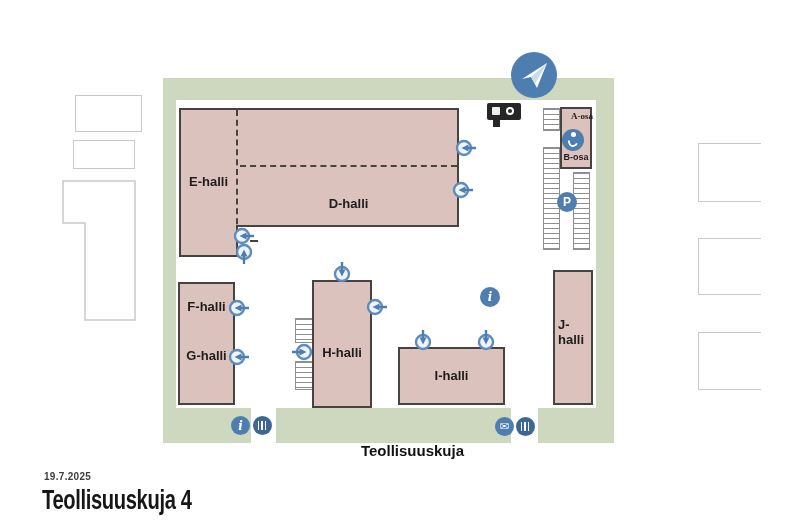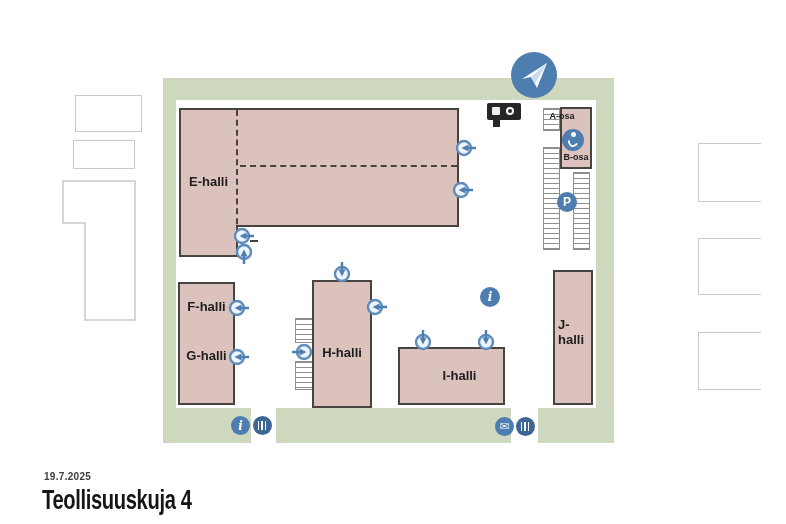--- a/index.html
+++ b/index.html
@@ -63,37 +63,38 @@
   <div class="park" style="left:573px;top:172px;width:17px;height:78px;"></div>
   <div class="park" style="left:295px;top:318px;width:18px;height:25px;"></div>
   <div class="park" style="left:295px;top:361px;width:18px;height:29px;"></div>
 
   <div class="hall" style="left:238px;top:108px;width:221px;height:119px;"></div>
   <div class="hall" style="left:179px;top:108px;width:59px;height:149px;"></div>
   <div class="patch" style="left:236px;top:110px;width:4px;height:115px;"></div>
   <div class="dashv" style="left:236px;top:110px;height:124px;"></div>
   <div class="dashh" style="left:240px;top:165px;width:217px;"></div>
   <div class="tick" style="left:250px;top:240px;width:8px;"></div>
+  <div class="hlabel" style="left:238px;top:197px;width:221px;">D-halli</div>
   <div class="hlabel" style="left:179px;top:175px;width:59px;">E-halli</div>
 
   <div class="hall" style="left:178px;top:282px;width:57px;height:123px;"></div>
   <div class="hlabel" style="left:178px;top:300px;width:57px;">F-halli</div>
   <div class="hlabel" style="left:178px;top:349px;width:57px;">G-halli</div>
 
   <div class="hall" style="left:312px;top:280px;width:60px;height:128px;"></div>
   <div class="hlabel" style="left:312px;top:346px;width:60px;">H-halli</div>
 
   <div class="hall" style="left:398px;top:347px;width:107px;height:58px;"></div>
-  <div class="hlabel" style="left:398px;top:369px;width:107px;padding-left:8px;">I-halli</div>
+  <div class="hlabel" style="left:398px;top:369px;width:107px;">I-halli</div>
 
   <div class="hall" style="left:553px;top:270px;width:40px;height:135px;"></div>
   <div class="hlabel" style="left:558px;top:318px;width:30px;text-align:left;">J-halli</div>
 
   <div class="hall" style="left:560px;top:107px;width:32px;height:62px;"></div>
-  <div class="slabel" style="left:536px;top:111px;width:52px;">A-osa</div>
+  <div class="slabel" style="left:556px;top:111px;width:52px;font-family:Liberation Serif, serif;">A-osa</div>
   <div class="slabel" style="left:560px;top:152px;width:32px;">B-osa</div>
 
   <svg class="ent" style="left:455px;top:137px;transform:rotate(90deg);" viewBox="0 0 22 22">
       <circle cx="11" cy="13" r="7" fill="#eef4fb" stroke="#5d8cbd" stroke-width="2.4"></circle>
       <line x1="11" y1="1" x2="11" y2="9" stroke="#4e7db0" stroke-width="2.4"></line>
       <polygon points="7.5,8.5 14.5,8.5 11,15.5" fill="#4e7db0"></polygon>
     </svg>
   <svg class="ent" style="left:452px;top:179px;transform:rotate(90deg);" viewBox="0 0 22 22">
       <circle cx="11" cy="13" r="7" fill="#eef4fb" stroke="#5d8cbd" stroke-width="2.4"></circle>
       <line x1="11" y1="1" x2="11" y2="9" stroke="#4e7db0" stroke-width="2.4"></line>
@@ -170,17 +171,18 @@
   <div class="badge info-i" style="left:231px;top:416px;width:19px;height:19px;">i</div>
   <div class="badge gate" style="left:253px;top:416px;width:19px;height:19px;">
       <span class="stripes"></span>
     </div>
 
   <div class="badge" style="left:495px;top:417px;width:19px;height:19px;font-size:11px;">✉</div>
   <div class="badge gate" style="left:516px;top:417px;width:19px;height:19px;">
       <span class="stripes"></span>
     </div>
 
+  <div class="street-label" style="left:340px;top:442px;width:145px;">Teollisuuskuja</div>
 
   <div class="date" style="left:44px;top:471px;">19.7.2025</div>
   <div class="title" style="left:42px;top:484px;">Teollisuuskuja 4</div>
 
 </div>
 
 </body></html>

